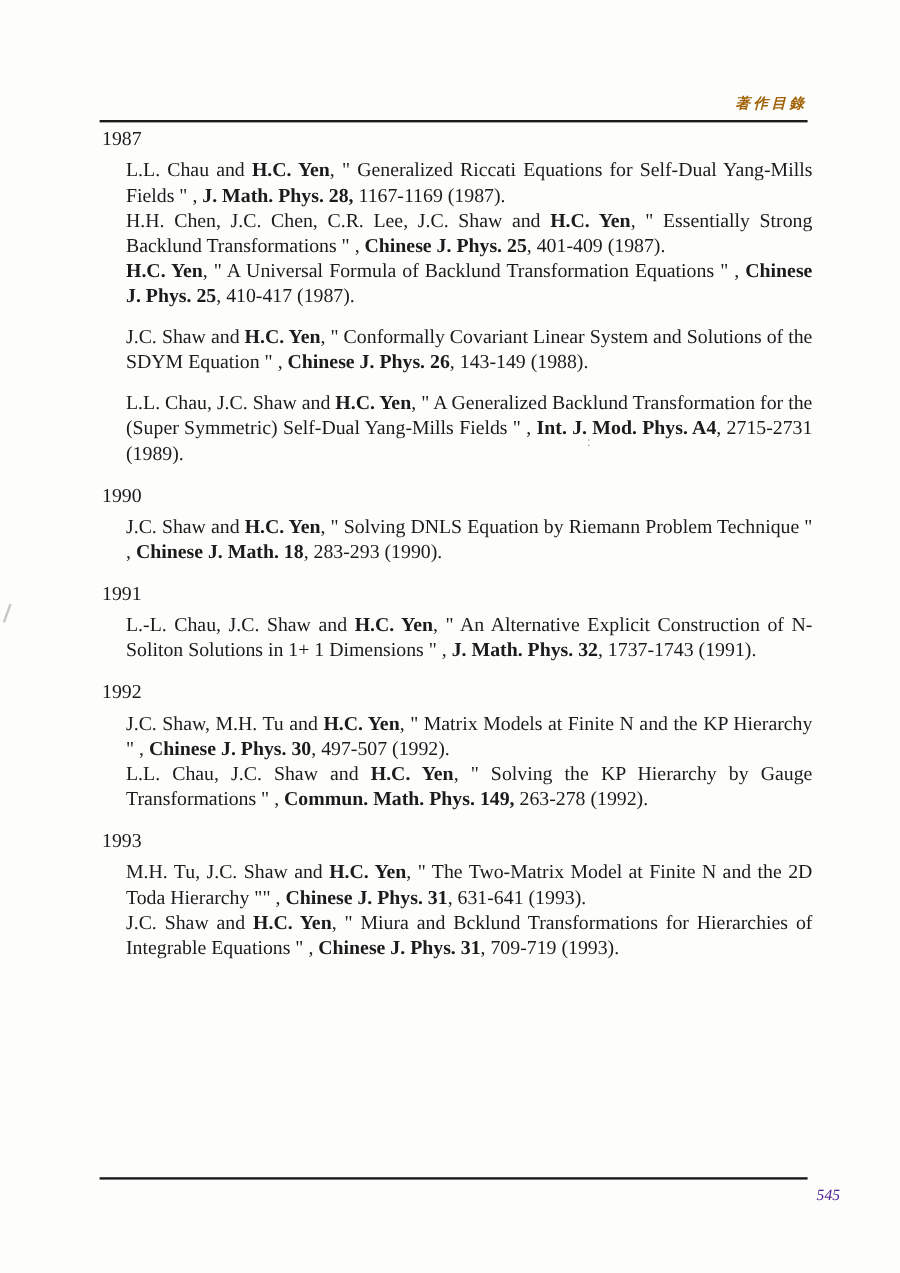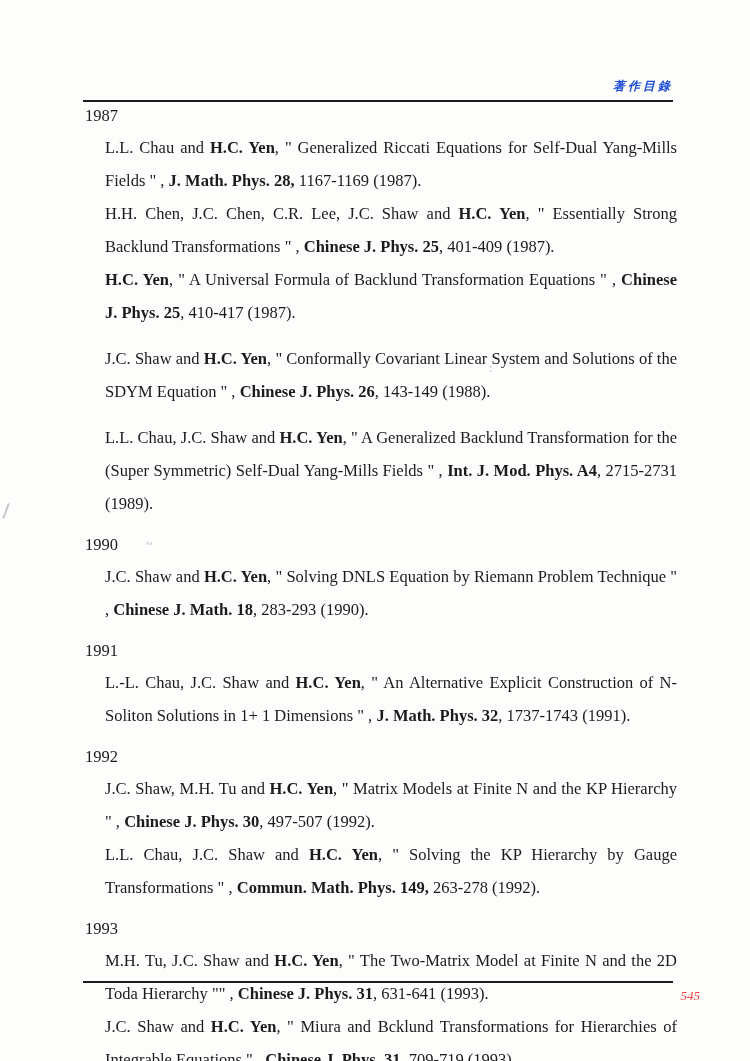--- a/index.html
+++ b/index.html
@@ -20,21 +20,21 @@
   .running-head {
     position: absolute;
     top: 78px;
     left: 0;
     width: 673px;
     text-align: right;
     font-size: 12px;
     font-weight: bold;
     font-style: italic;
     letter-spacing: 3px;
-    color: #1d4ed8;
+    color: #a16207;
     white-space: nowrap;
   }
   .rule {
     position: absolute;
     left: 83px;
     width: 590px;
     height: 2px;
     background: #1c1c1c;
   }
   .rule-top { top: 100px; }
@@ -50,33 +50,33 @@
     margin: 0 0 4px 0;
     font-size: 16.5px;
     font-weight: normal;
     line-height: 23px;
     font-family: Liberation Serif, serif;
   }
   .entries { padding-left: 20px; }
   .entry {
     margin: 0;
     font-size: 16.5px;
-    line-height: 33px;
+    line-height: 21px;
     text-align: justify;
   }
   .entry b { font-weight: bold; }
   .pageno {
     position: absolute;
     top: 988px;
     left: 646px;
     width: 54px;
     text-align: right;
     font-size: 13px;
     font-style: italic;
-    color: #ef4444;
+    color: #4c1d95;
   }
   
   .artifact {
     position: absolute;
     color: #8a8a8a;
     opacity: 0.65;
     font-size: 12px;
     line-height: 1;
     pointer-events: none;
   }

